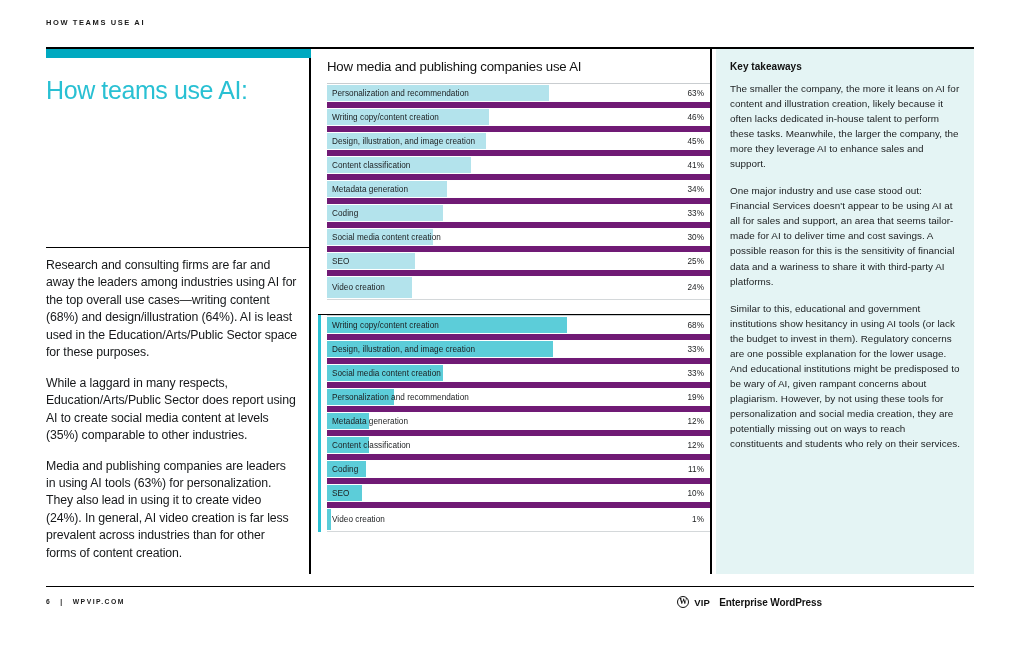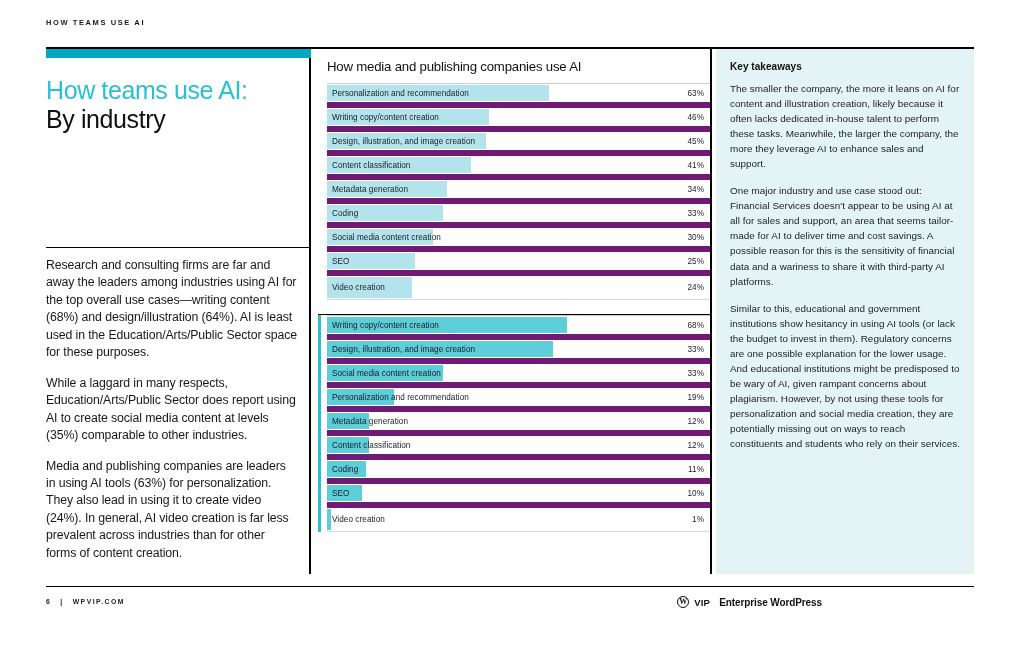--- a/index.html
+++ b/index.html
@@ -146,21 +146,20 @@
   <div class="running-head">HOW TEAMS USE AI</div>
   <div class="top-rule"></div>
 
   <div class="divider-v divider-1"></div>
   <div class="divider-v divider-2"></div>
 
   <div class="col-left">
     <div class="accent-bar"></div>
     <div class="title-block">
       <div class="title-line1">How teams use AI:</div>
-      <div class="title-line2">By industry</div>
     </div>
     <div class="left-rule"></div>
     <div class="body-copy">
       <p>Research and consulting firms are far and away the leaders among industries using AI for the top overall use cases—writing content (68%) and design/illustration (64%). AI is least used in the Education/Arts/Public Sector space for these purposes.</p>
       <p>While a laggard in many respects, Education/Arts/Public Sector does report using AI to create social media content at levels (35%) comparable to other industries.</p>
       <p>Media and publishing companies are leaders in using AI tools (63%) for personalization. They also lead in using it to create video (24%). In general, AI video creation is far less prevalent across industries than for other forms of content creation.</p>
     </div>
   </div>
 
   <div class="col-mid">

